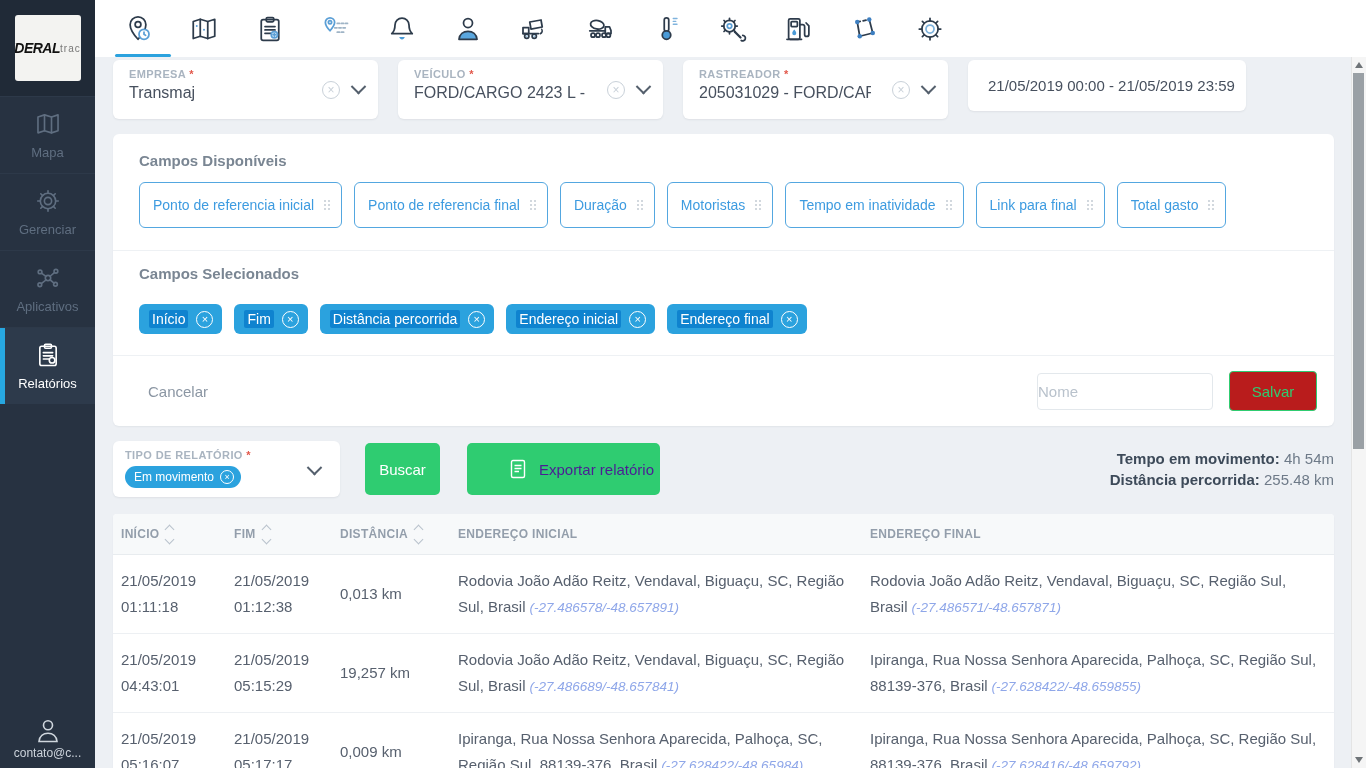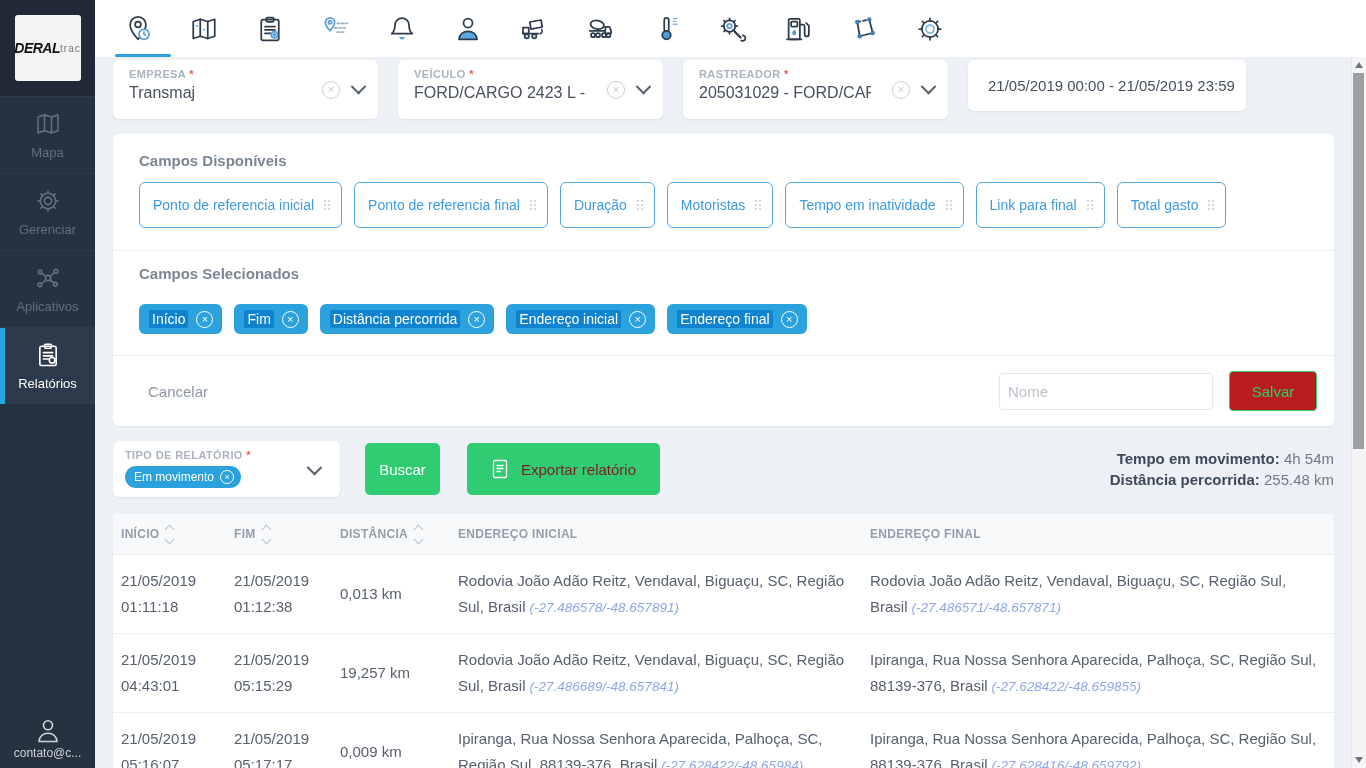--- a/index.html
+++ b/index.html
@@ -59,38 +59,38 @@
   .drag-dots::before{content:"";position:absolute;left:0;top:1px;width:2px;height:2px;border-radius:50%;background:#c3cbd3;
      box-shadow:0 4px 0 #c3cbd3,0 8px 0 #c3cbd3,4px 0 0 #c3cbd3,4px 4px 0 #c3cbd3,4px 8px 0 #c3cbd3;}
   .divider{height:1px;background:#eef1f4;margin-top:22px;}
   .chip-sel{height:30px;background:#2ba2de;border-radius:6px;color:#fff;font-size:14px;display:flex;align-items:center;
             padding:0 9px 0 10px;gap:8px;cursor:pointer;}
   .chip-sel .hl{background:#0f83cf;padding:1px 3px;border-radius:2px;}
   .chip-sel .x-circle{border-color:#fff;color:#fff;width:17px;height:17px;font-size:11px;}
   .chips.sel-row{padding-top:22px;}
   .panel-footer{display:flex;align-items:center;height:70px;padding:0 17px 0 35px;}
   .cancel{color:#8b96a3;font-size:15px;cursor:pointer;}
-  .name-input{margin-left:auto;width:214px;height:37px;border:1px solid #e3e8ec;border-radius:4px;padding:0 8px;
+  .name-input{margin-left:auto;width:176px;height:37px;border:1px solid #e3e8ec;border-radius:4px;padding:0 0;
               font-size:15px;color:#47505e;box-sizing:border-box;font-family:"Liberation Sans",sans-serif;outline:none;}
   .name-input::placeholder{color:#b9c2cc;}
   .save-btn{margin-left:16px;width:88px;height:40px;border:1px solid #2fcc71;border-radius:4px;background:#b91c1c;
             color:#2fcc71;font-size:15px;cursor:pointer;font-family:"Liberation Sans",sans-serif;}
 
   .report-bar{display:flex;align-items:center;margin:12px 32px 0 18px;height:62px;}
   .tipo-card{width:227px;height:56px;background:#fff;border-radius:6px;position:relative;padding:8px 0 0 12px;
              box-sizing:border-box;box-shadow:0 1px 2px rgba(40,50,70,.08);}
   .tipo-card .sel-label{font-size:11px;}
   .tipo-chip{display:inline-flex;margin-top:5px;height:22px;background:#2ba2de;border-radius:12px;color:#fff;
              font-size:12px;align-items:center;padding:0 7px 0 9px;gap:6px;cursor:pointer;}
   .tipo-chip .x-circle{width:14px;height:14px;font-size:9px;border-color:#fff;color:#fff;}
   .tipo-card .chev{position:absolute;right:20px;top:24px;}
   .buscar{margin-left:25px;width:75px;height:52px;background:#2fcc71;border:none;border-radius:5px;color:#fff;
           font-size:15px;cursor:pointer;font-family:"Liberation Sans",sans-serif;}
-  .exportar{margin-left:27px;width:193px;height:52px;background:#2fcc71;border:none;border-radius:5px;color:#7f1d1d;
-            font-size:15px;cursor:pointer;display:flex;align-items:center;justify-content:center;gap:12px;
+  .exportar{margin-left:27px;width:193px;height:52px;background:#2fcc71;border:none;border-radius:5px;color:#4c1d95;
+            font-size:15px;cursor:pointer;display:flex;align-items:center;justify-content:flex-end;gap:12px;
             font-family:"Liberation Sans",sans-serif;}
   .exportar svg{width:18px;height:20px;fill:none;stroke:#fff;stroke-width:1.4;}
   .stats{margin-left:auto;text-align:right;font-size:15px;color:#6e7a88;line-height:21px;}
   .stats b{color:#3d4a59;}
 
   .table-panel{margin:14px 32px 0 18px;background:#fff;border-radius:4px 4px 0 0;min-height:300px;
                box-shadow:0 1px 2px rgba(40,50,70,.06);}
   .tgrid{display:grid;grid-template-columns:113px 106px 118px 412px 1fr;}
   .thead{height:40px;background:#f7f9fa;border-bottom:1px solid #e8ecef;align-items:center;font-size:12px;
          font-weight:bold;color:#939eab;letter-spacing:.3px;border-radius:4px 4px 0 0;}

